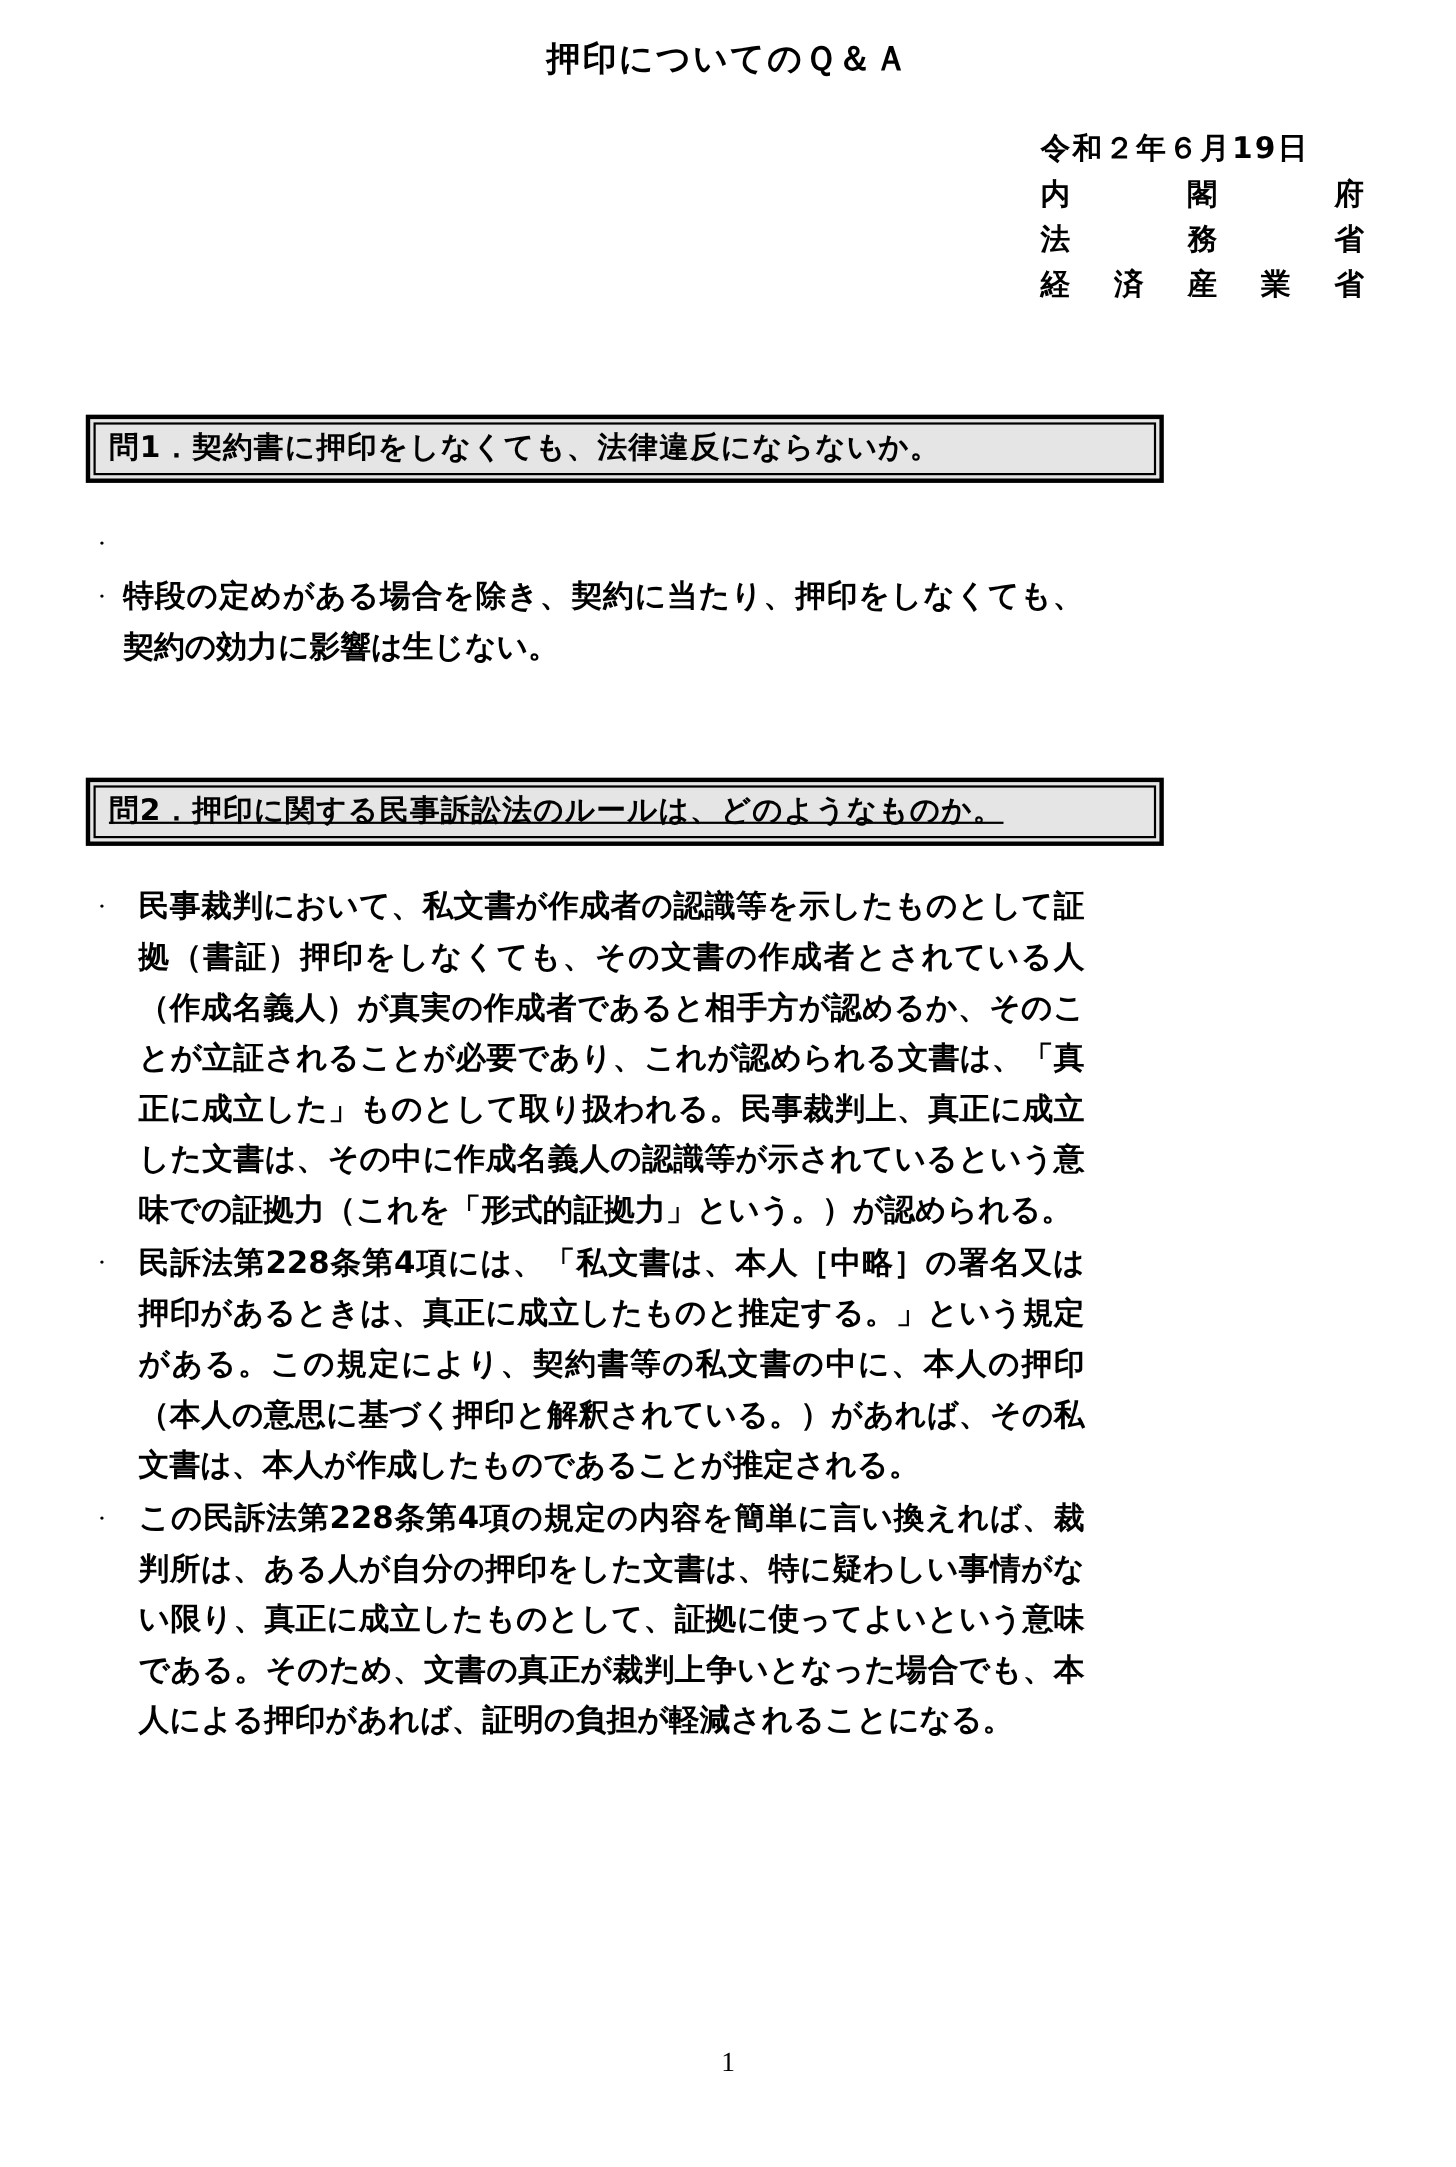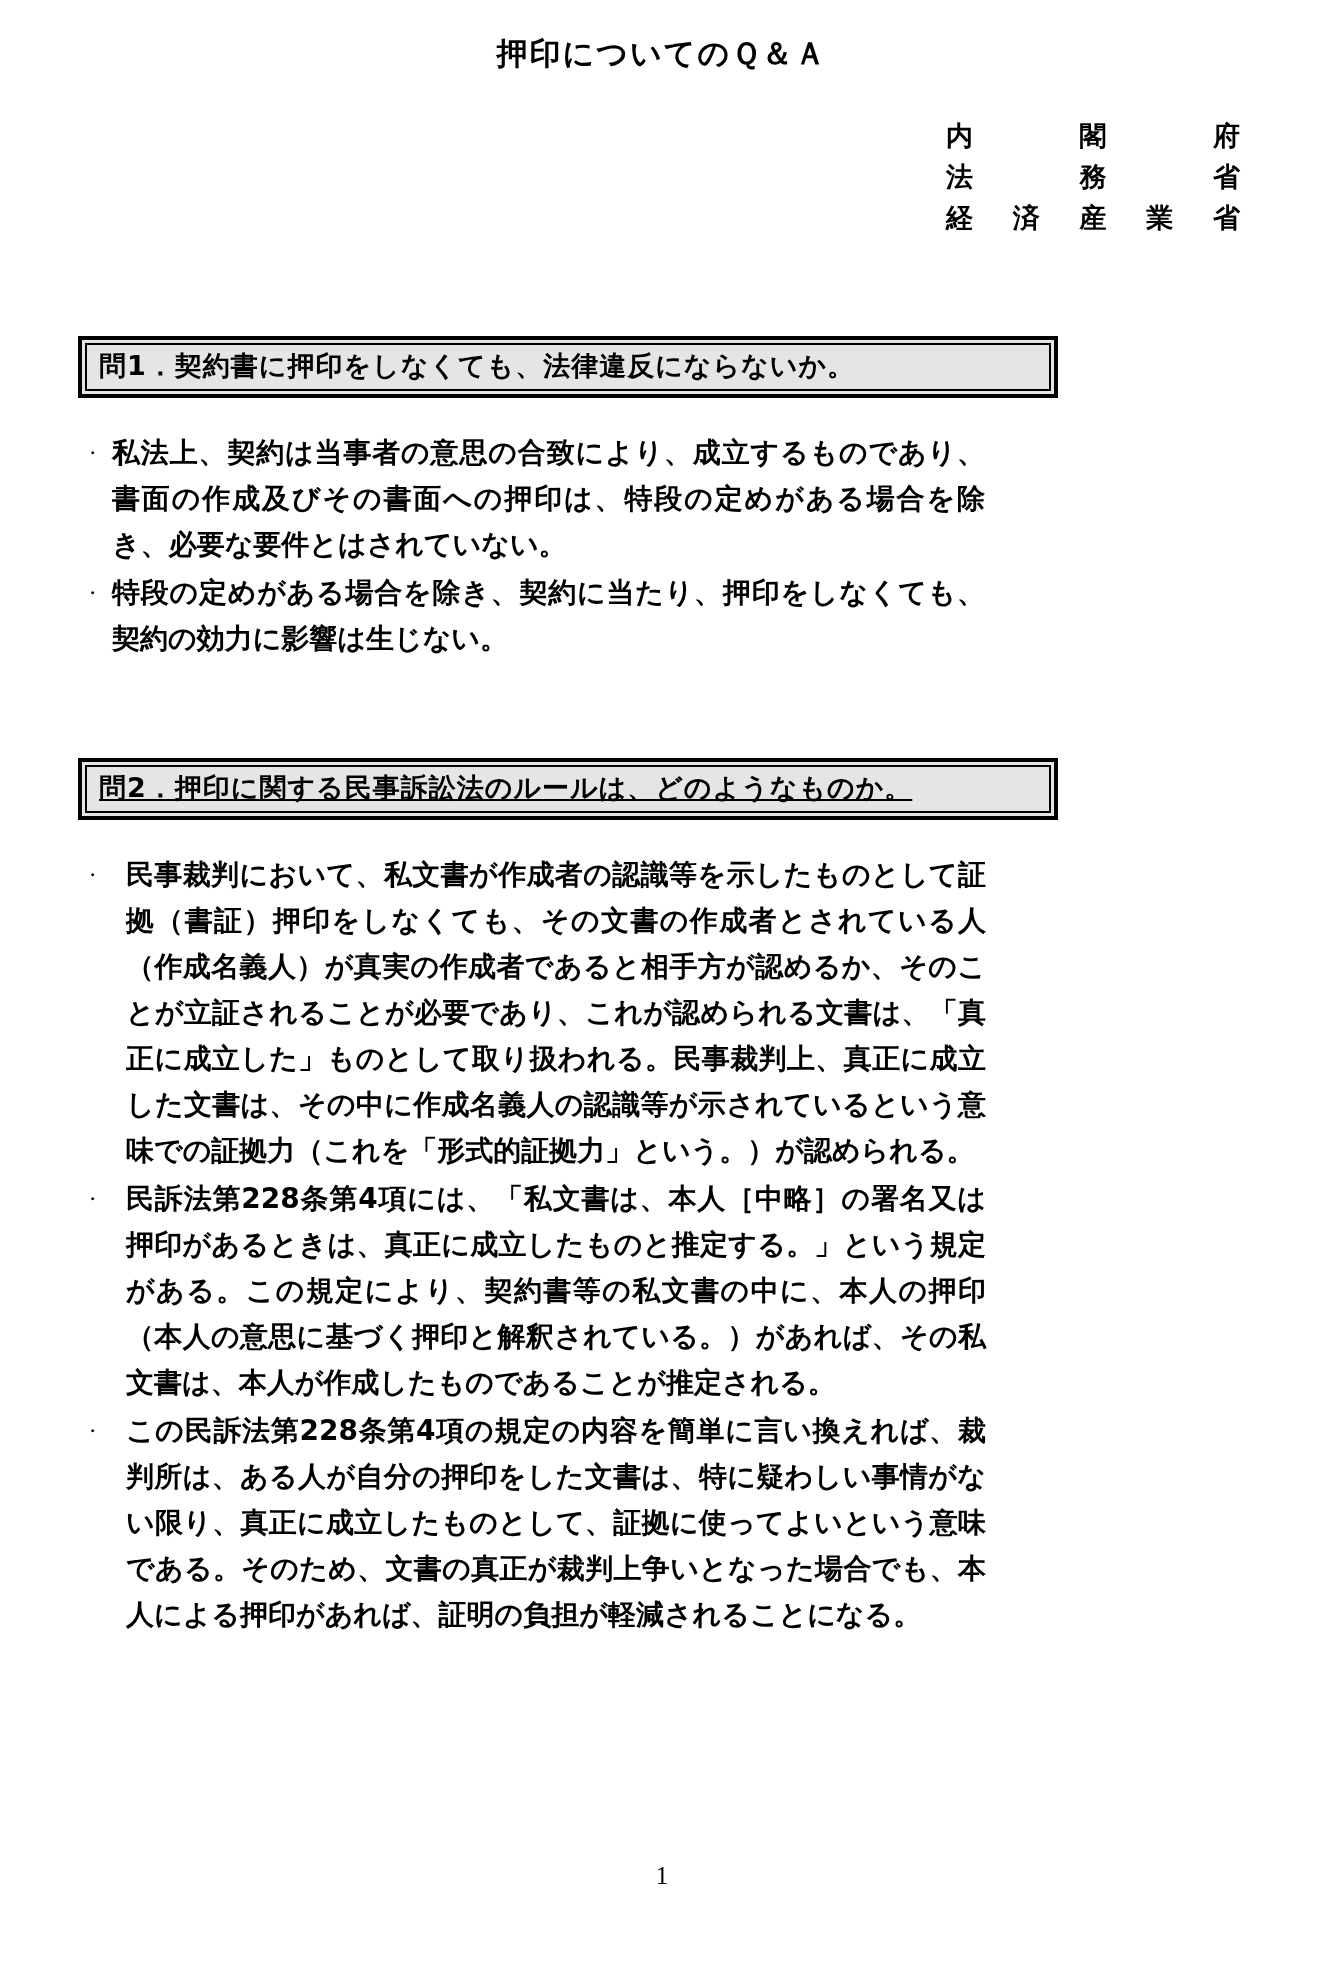--- a/index.html
+++ b/index.html
@@ -74,20 +74,21 @@
   }
 </style>
 </head>
 <body>
 
 <div class="page">
 
   <div class="doc-title">押印についてのＱ＆Ａ</div>
 
   <div class="date-block">
+    <div class="date-line">令和２年６月19日</div>
     <div class="justify-chars">
         <span>内</span>
         <span>閣</span>
         <span>府</span>
       </div>
     <div class="justify-chars">
         <span>法</span>
         <span>務</span>
         <span>省</span>
       </div>
@@ -100,21 +101,20 @@
       </div>
   </div>
 
   <div class="qbox qbox-q1">
     <div class="qbox-inner">問1．契約書に押印をしなくても、法律違反にならないか。</div>
   </div>
 
   <div class="bullet-list">
     <div class="bullet q1">
       <span class="marker">・</span>
-      <span class="btext">私法上、契約は当事者の意思の合致により、成立するものであり、書面の作成及びその書面への押印は、特段の定めがある場合を除き、必要な要件とはされていない。</span>
     </div>
     <div class="bullet q1">
       <span class="marker">・</span>
       <span class="btext">特段の定めがある場合を除き、契約に当たり、押印をしなくても、契約の効力に影響は生じない。</span>
     </div>
   </div>
 
   <div class="qbox qbox-q2">
     <div class="qbox-inner">問2．押印に関する民事訴訟法のルールは、どのようなものか。</div>
   </div>

